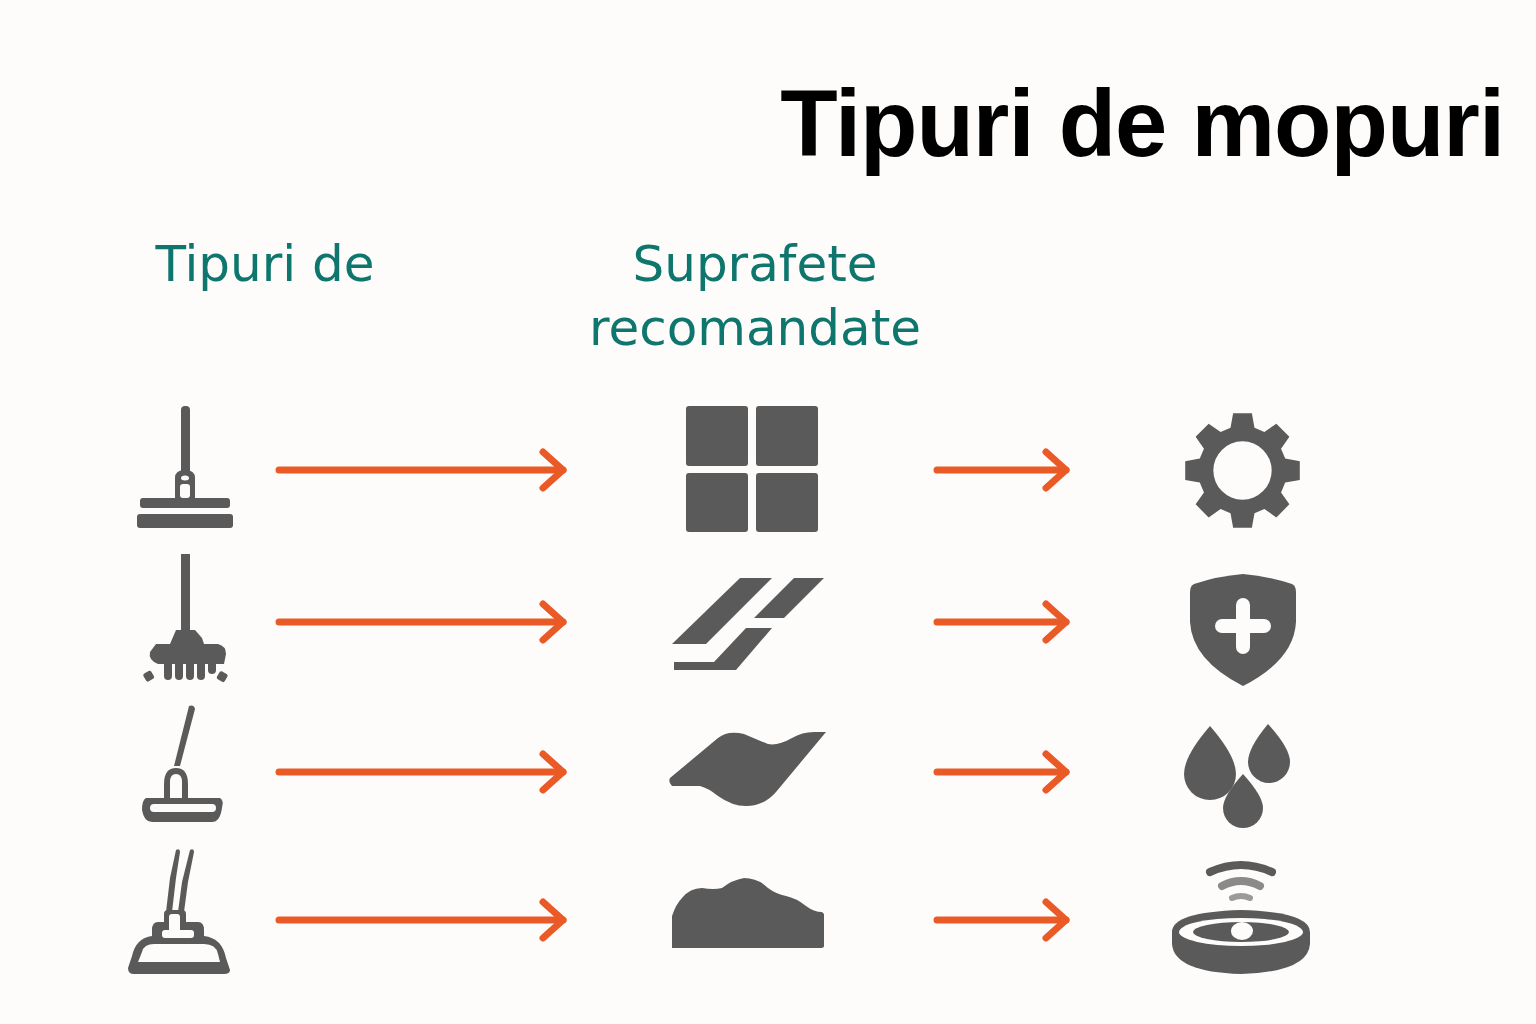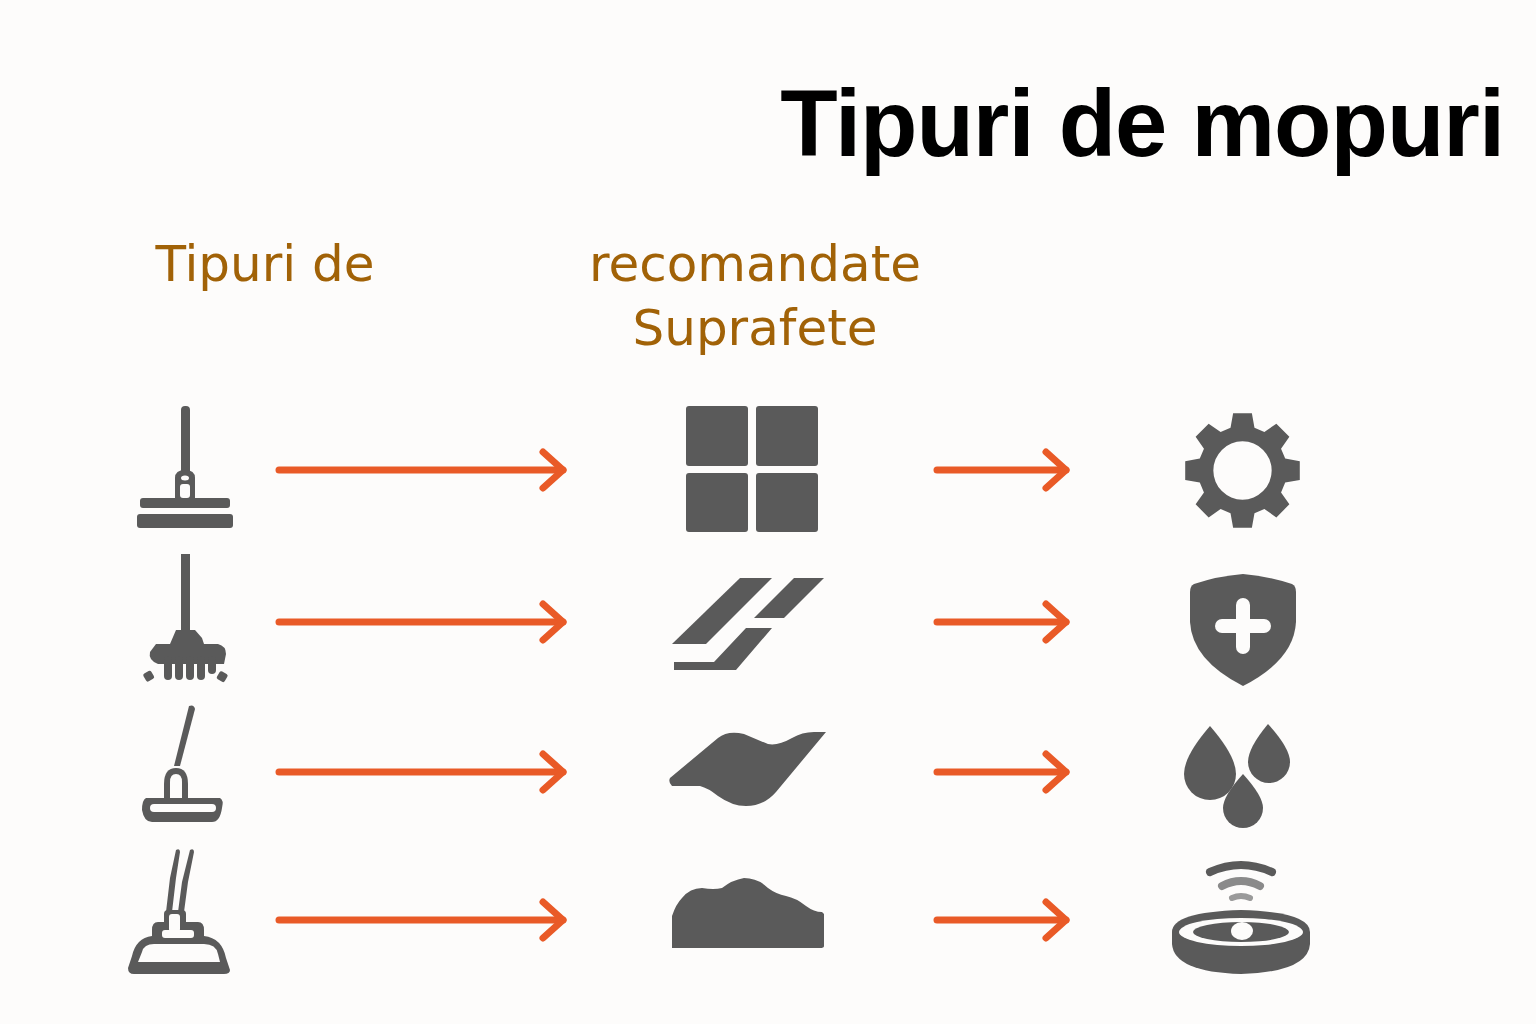--- a/index.html
+++ b/index.html
@@ -14,40 +14,40 @@
     text-align: right;
     font-family: "Liberation Sans", sans-serif;
     font-weight: bold; font-size: 94px; color: #000000;
     letter-spacing: -1px;
     margin-left: 8px;
   }
   .col-head {
     position: absolute; top: 232px;
     text-align: center;
     font-family: "DejaVu Sans", sans-serif;
-    font-size: 50px; line-height: 64px; color: #a16207;
+    font-size: 50px; line-height: 64px; color: #0f766e;
     font-weight: normal;
   }
   .col-head span { display: block; }
   .icon { position: absolute; }
   .icon svg { width: 100%; height: 100%; display: block; }
   .arrow { position: absolute; height: 44px; }
   .arrow svg { width: 100%; height: 100%; display: block; }
 </style>
 </head>
 <body>
 
 <div class="title">Tipuri de mopuri</div>
 
 <div class="col-head" style="left:110px;width:310px;">
   <span>Tipuri de</span>
 </div>
 <div class="col-head" style="left:550px;width:410px;">
+  <span>Suprafete</span>
   <span>recomandate</span>
-  <span>Suprafete</span>
 </div>
 <div class="col-head" style="left:1090px;width:300px;">
 </div>
 
 <div class="icon" style="left:135px;top:402px;width:100px;height:130px;">
   <svg viewBox="0 0 100 130">
       <g fill="#5a5a5a">
     <rect x="46" y="4" width="9" height="80" rx="4"></rect>
     <path d="M40 76 Q40 68 50 68 Q60 68 60 76 L60 100 L40 100 Z"></path>
     <rect x="5" y="96" width="90" height="10" rx="3"></rect>

